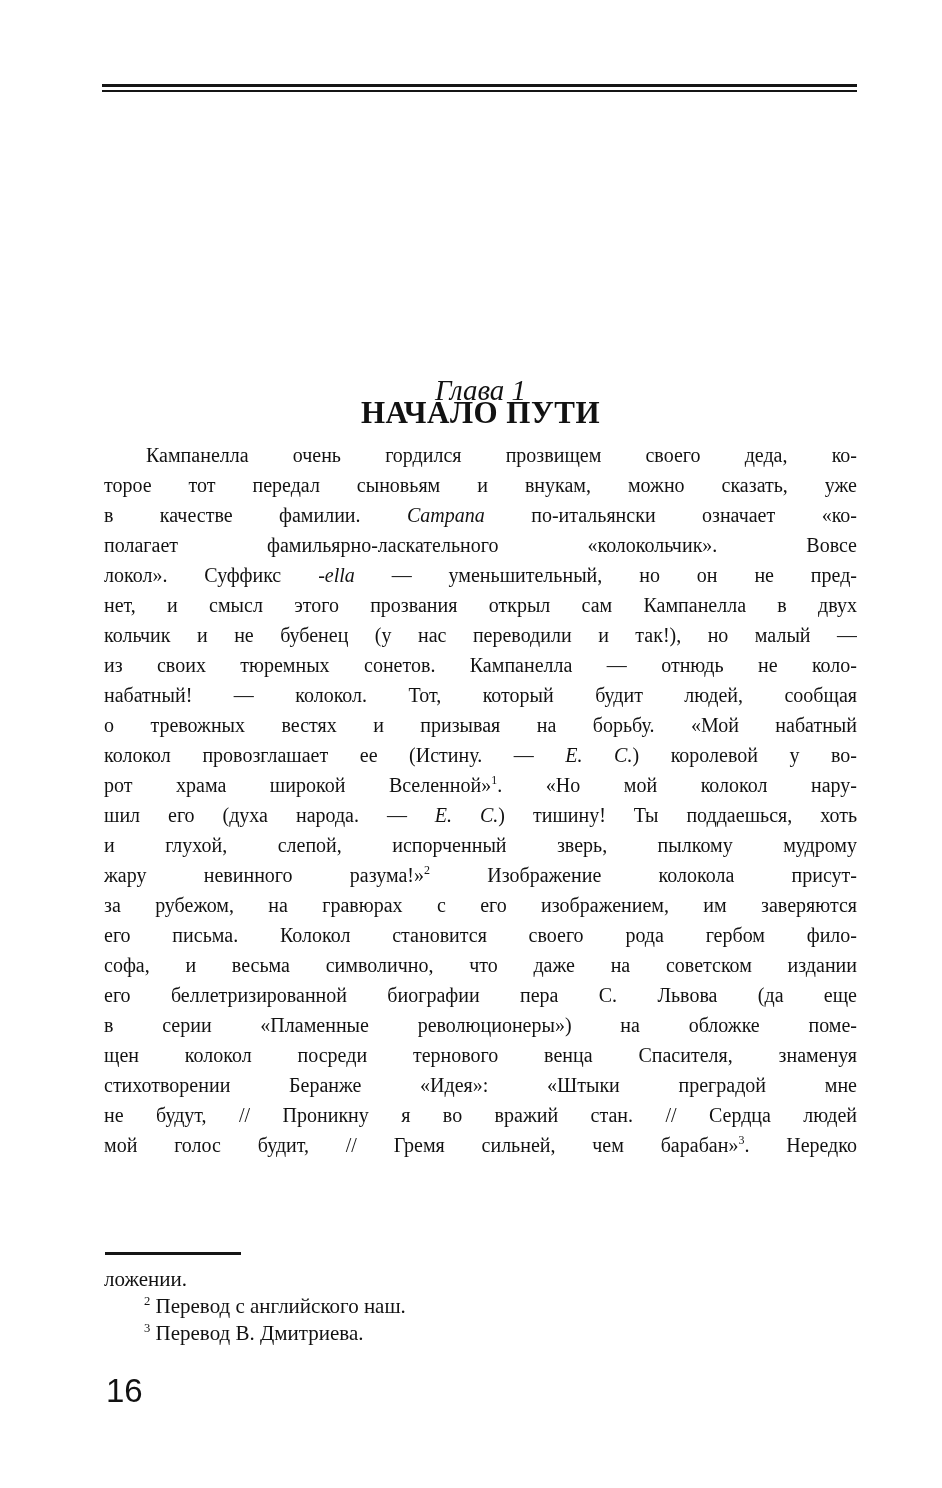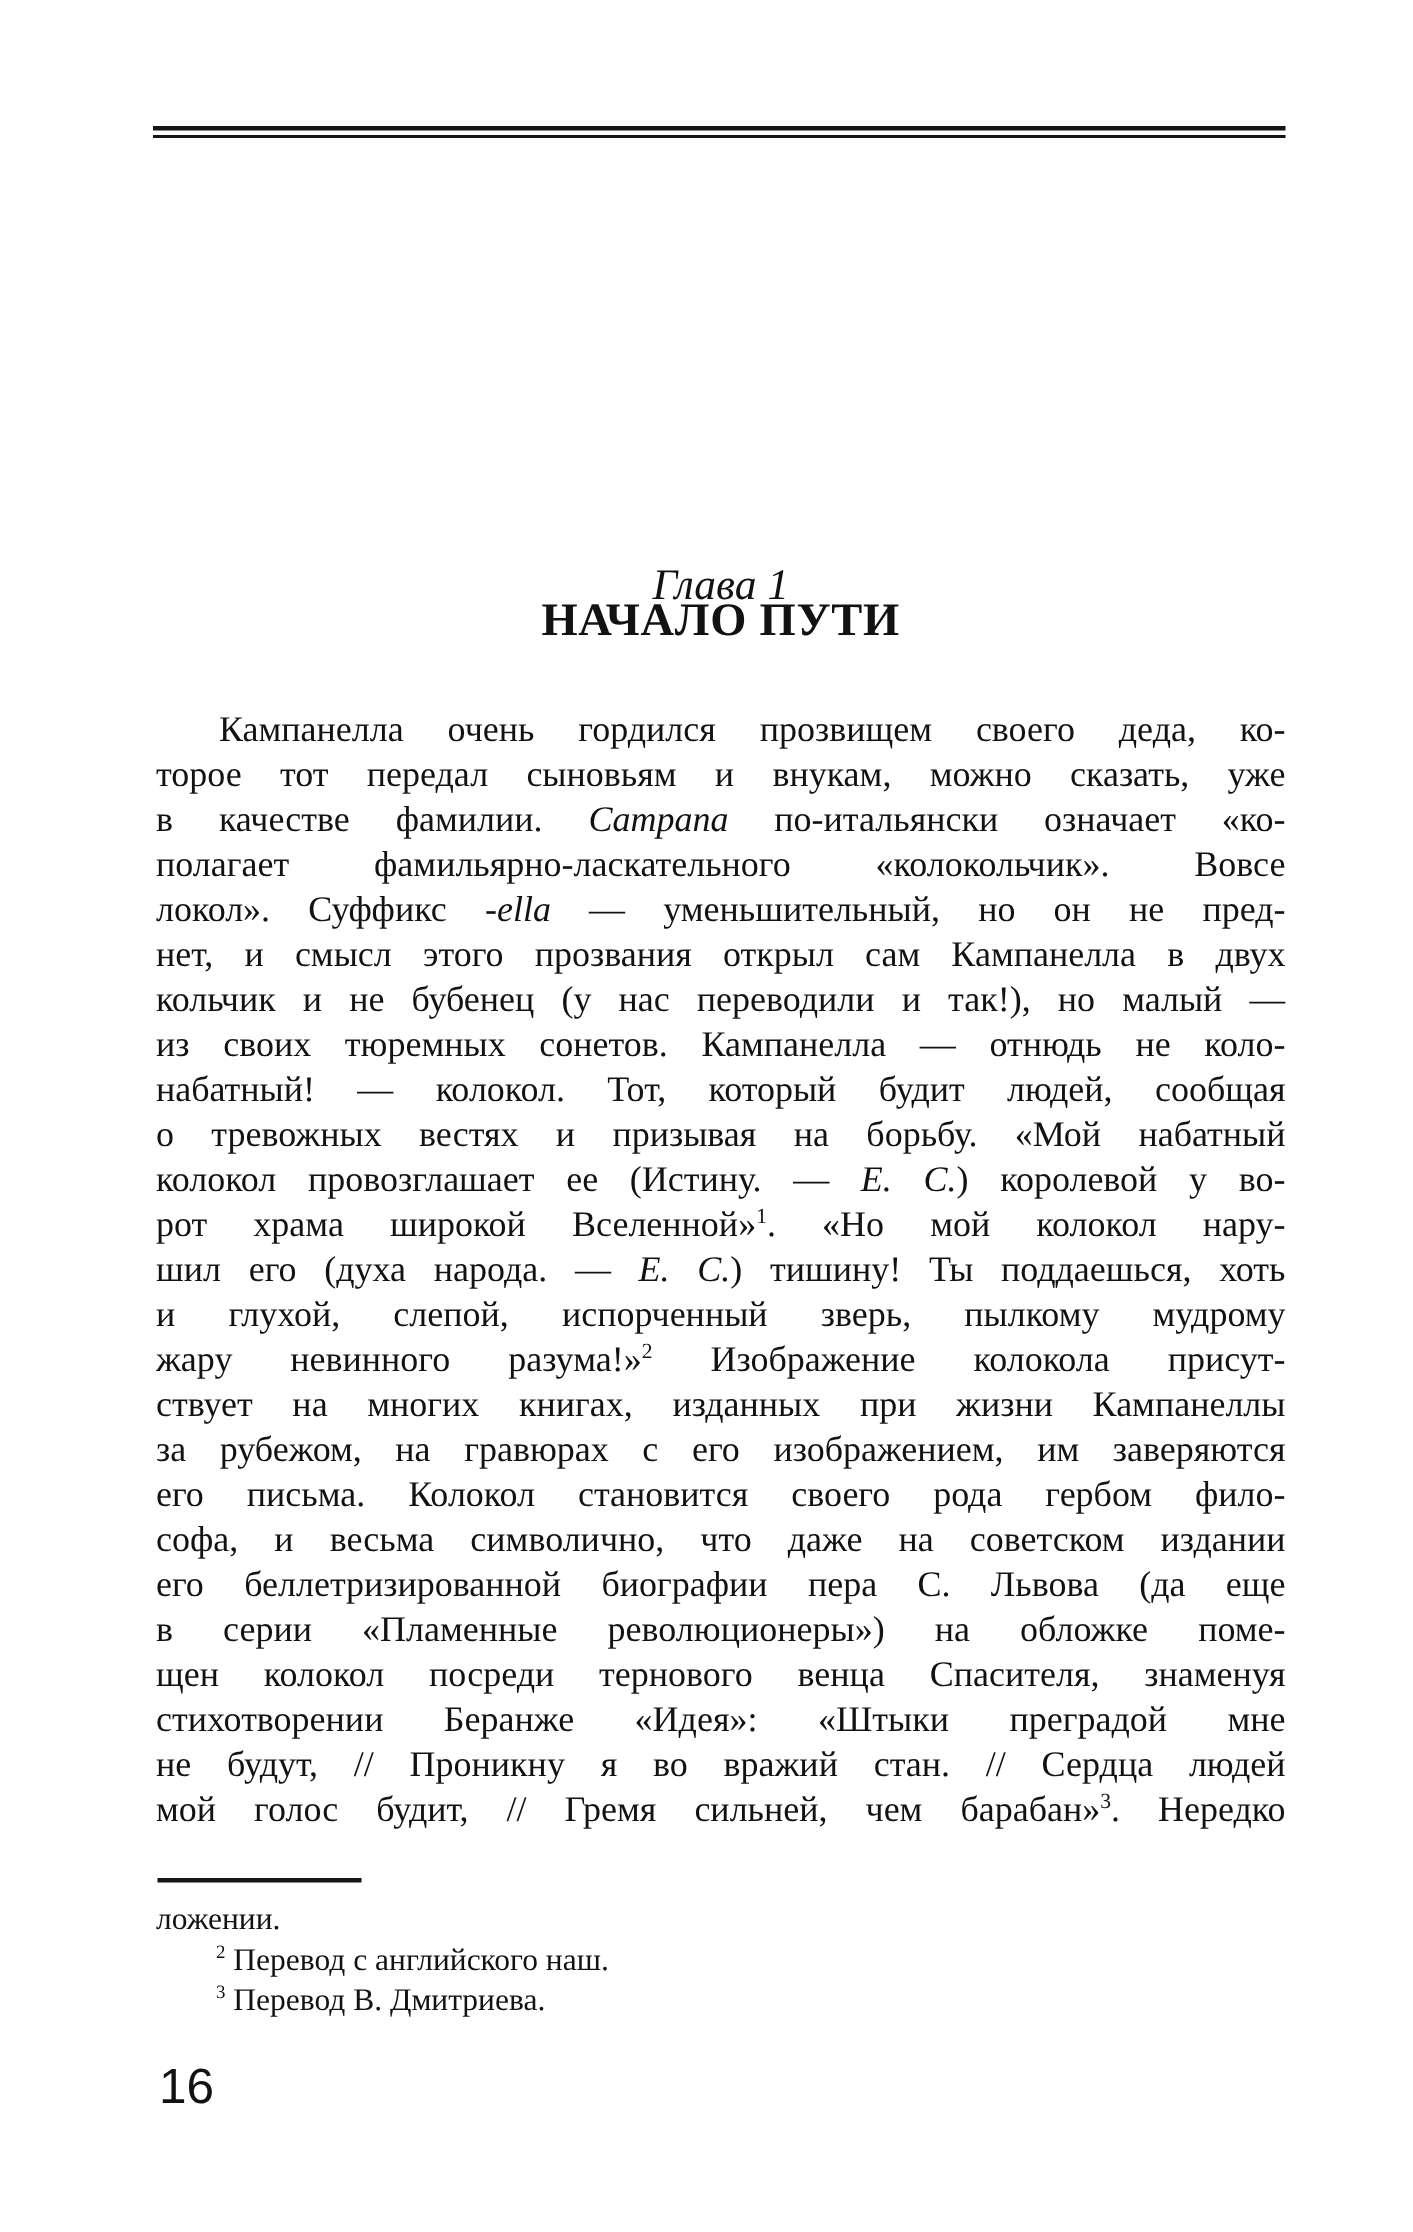--- a/index.html
+++ b/index.html
@@ -38,22 +38,22 @@
   }
   .title {
     top: 394px;
     text-align: center;
     font-weight: bold;
     font-size: 31px;
     line-height: 38px;
     letter-spacing: 0.5px;
   }
   .body-text {
-    top: 472px;
-    font-size: 24px;
+    top: 440px;
+    font-size: 20px;
   }
   .body-text .line {
     line-height: 30px;
     height: 30px;
     overflow: hidden;
   }
   .footnotes {
     top: 1266px;
     font-size: 21px;
   }
@@ -102,21 +102,20 @@
       <div class="line just"><span>нет, и смысл этого прозвания открыл сам Кампанелла в двух</span></div>
       <div class="line just"><span>кольчик и не бубенец (у нас переводили и так!), но малый —</span></div>
       <div class="line just"><span>из своих тюремных сонетов. Кампанелла — отнюдь не коло-</span></div>
       <div class="line just"><span>набатный! — колокол. Тот, который будит людей, сообщая</span></div>
       <div class="line just"><span>о тревожных вестях и призывая на борьбу. «Мой набатный</span></div>
       <div class="line just"><span>колокол провозглашает ее (Истину. — </span><span class="it">Е. С.</span><span>) королевой у во-</span></div>
       <div class="line just"><span>рот храма широкой Вселенной»</span><sup>1</sup><span>. «Но мой колокол нару-</span></div>
       <div class="line just"><span>шил его (духа народа. — </span><span class="it">Е. С.</span><span>) тишину! Ты поддаешься, хоть</span></div>
       <div class="line just"><span>и глухой, слепой, испорченный зверь, пылкому мудрому</span></div>
       <div class="line just"><span>жару невинного разума!»</span><sup>2</sup><span> Изображение колокола присут-</span></div>
-      <div class="line just"><span>ствует на многих книгах, изданных при жизни Кампанеллы</span></div>
       <div class="line just"><span>за рубежом, на гравюрах с его изображением, им заверяются</span></div>
       <div class="line just"><span>его письма. Колокол становится своего рода гербом фило-</span></div>
       <div class="line just"><span>софа, и весьма символично, что даже на советском издании</span></div>
       <div class="line just"><span>его беллетризированной биографии пера С. Львова (да еще</span></div>
       <div class="line just"><span>в серии «Пламенные революционеры») на обложке поме-</span></div>
       <div class="line just"><span>щен колокол посреди тернового венца Спасителя, знаменуя</span></div>
       <div class="line just"><span>стихотворении Беранже «Идея»: «Штыки преградой мне</span></div>
       <div class="line just"><span>не будут, // Проникну я во вражий стан. // Сердца людей</span></div>
       <div class="line just"><span>мой голос будит, // Гремя сильней, чем барабан»</span><sup>3</sup><span>. Нередко</span></div>
     </div>

